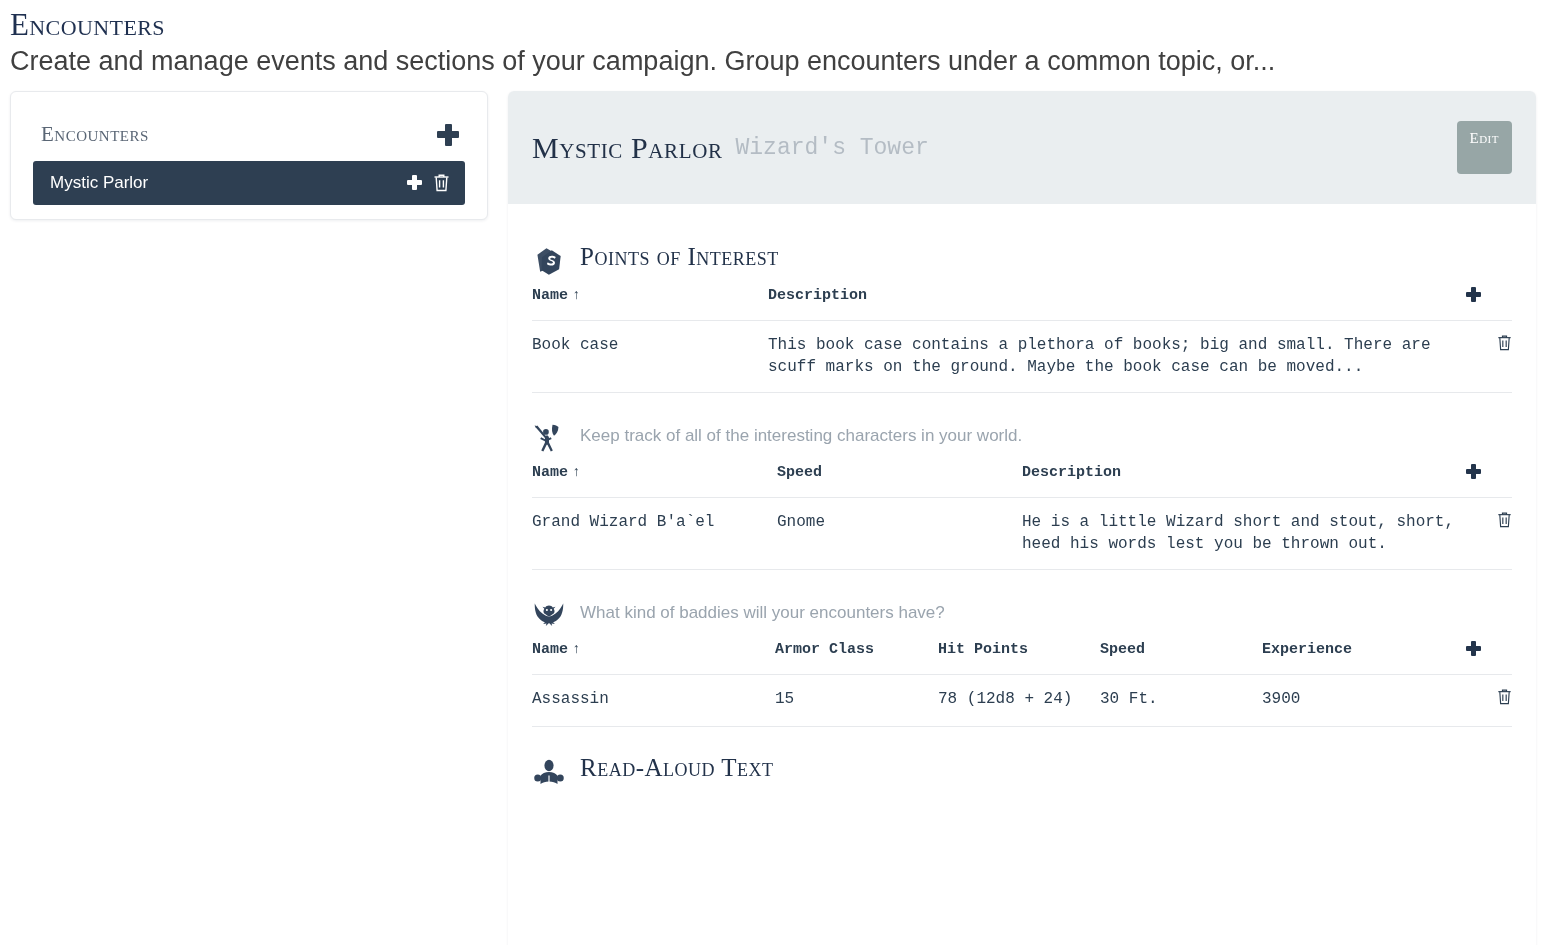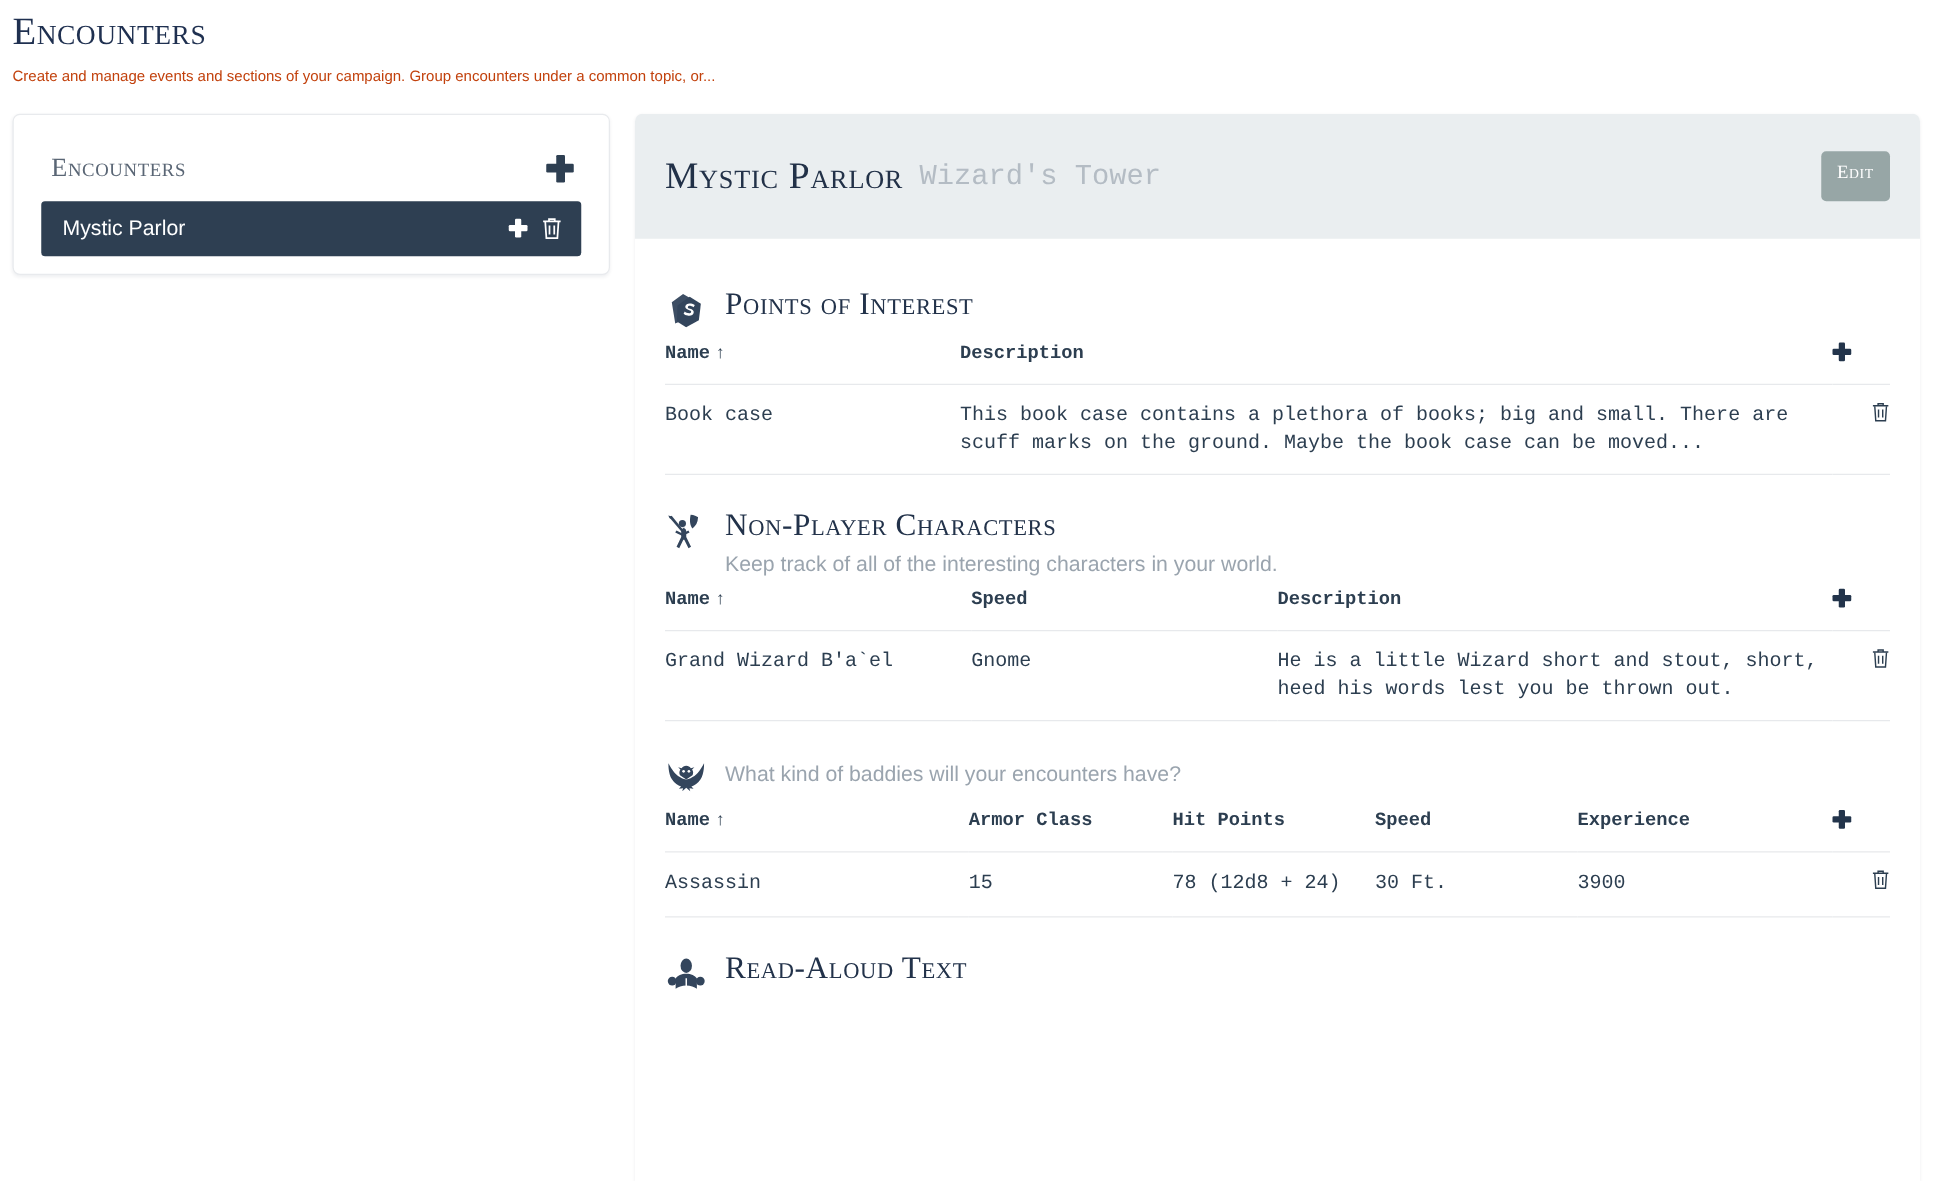--- a/index.html
+++ b/index.html
@@ -24,23 +24,23 @@
     font-family: "Liberation Serif", serif;
     font-variant: small-caps;
     font-size: 31px;
     line-height: 38px;
     letter-spacing: 0.4px;
     color: #1f3050;
     margin: 0;
     font-weight: 400;
   }
   .page-sub {
-    font-size: 12px;
+    font-size: 27px;
     line-height: 26px;
-    color: #c2410c;
+    color: #404040;
     margin: 4px 0 0 0;
     font-weight: 400;
   }
 
   
   .layout {
     display: flex;
     align-items: flex-start;
     padding: 0 10px;
     margin-top: 17px;
@@ -155,21 +155,21 @@
   .panel-head-spacer { flex: 1 1 auto; }
   .edit-button {
     background: #97a6a6;
     color: #ffffff;
     border: none;
     border-radius: 4px;
     font-family: "Liberation Serif", serif;
     font-variant: small-caps;
     font-size: 15px;
     letter-spacing: 0.5px;
-    padding: 10px 13px 15px 13px;
+    padding: 10px 13px 28px 13px;
     cursor: pointer;
     line-height: 1;
   }
 
   .panel-body {
     padding: 12px 24px 0 24px;
   }
 
   
   .section { padding-top: 26px; }
@@ -339,21 +339,20 @@
               <path d="M3.2 4.6 5 3.4l9.2 11.3-1.4 1.1z"></path>
               <path d="M2.4 3.2l2.2.5.6 2-1.5-.3z"></path>
               <path d="M19.3 2.6c2.6.2 4.5 1.1 5.6 2-.2 4-1.7 6.6-4.2 8.3-2-2.2-2.3-6.1-1.4-10.3z"></path>
               <circle cx="13.1" cy="9.3" r="2.7"></circle>
               <path d="M13.1 12.4c1.6 0 2.9 1 2.9 2.6v4.4l3.6 7.4-1.9 1-3.2-6.3h-.7l-3.1 6.3-2-1 3.5-7.4V15c0-1.6 1.3-2.6 2.9-2.6z"></path>
               <path d="M8.6 14.4l4.5 2.3v1.9l-5.4-2.6z"></path>
               <path d="M17.6 14.4l-4.5 2.3v1.9l5.4-2.6z"></path>
             </svg>
           </span>
           <div class="section-heading-wrap">
-            <h3 class="section-title">Non-Player Characters</h3>
             <p class="section-desc">Keep track of all of the interesting characters in your world.</p>
           </div>
         </div>
         <table class="tbl">
           <colgroup>
               <col style="width:245px">
               <col style="width:245px">
               <col>
               <col style="width:46px">
             </colgroup>

